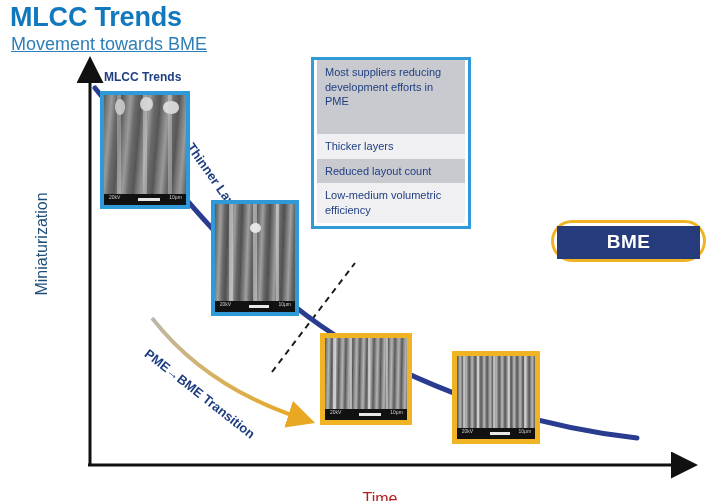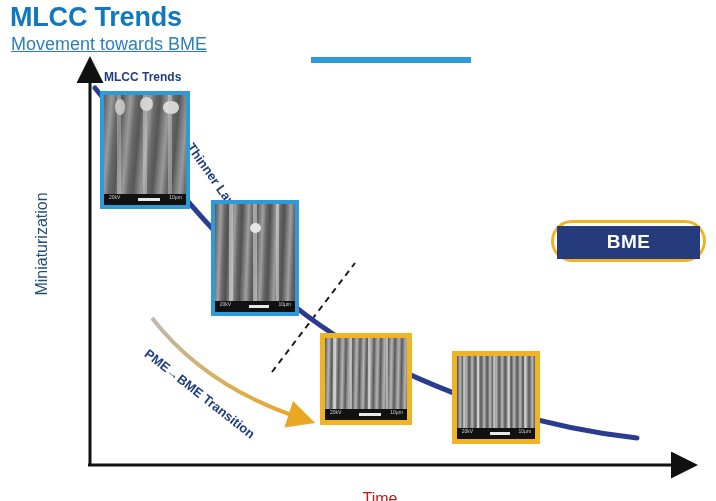--- a/index.html
+++ b/index.html
@@ -194,19 +194,25 @@
       <div style="position:absolute;left:86%;top:0;width:2.5%;height:100%;background:#e9e9e9;opacity:.6;"></div>
     </div>
     <div class="scale">
       <span class="txt">20kV</span>
       <span class="bar"></span>
       <span class="txt2">10µm</span>
     </div>
   </div>
 
   <div class="card" id="card-pme" style="left:311px;top:57px;width:160px;">
+    <div class="rows">
+      <div class="row lead bg-a">Most suppliers reducing development efforts in PME</div>
+      <div class="row bg-b">Thicker layers</div>
+      <div class="row bg-a">Reduced layout count</div>
+      <div class="row bg-b">Low-medium volumetric efficiency</div>
+    </div>
   </div>
 
   <div class="card" id="card-bme" style="left:551px;top:220px;width:155px;border-radius:28px;">
     <div class="hdr">BME</div>
   </div>
 
 </div>
 
 </body></html>

